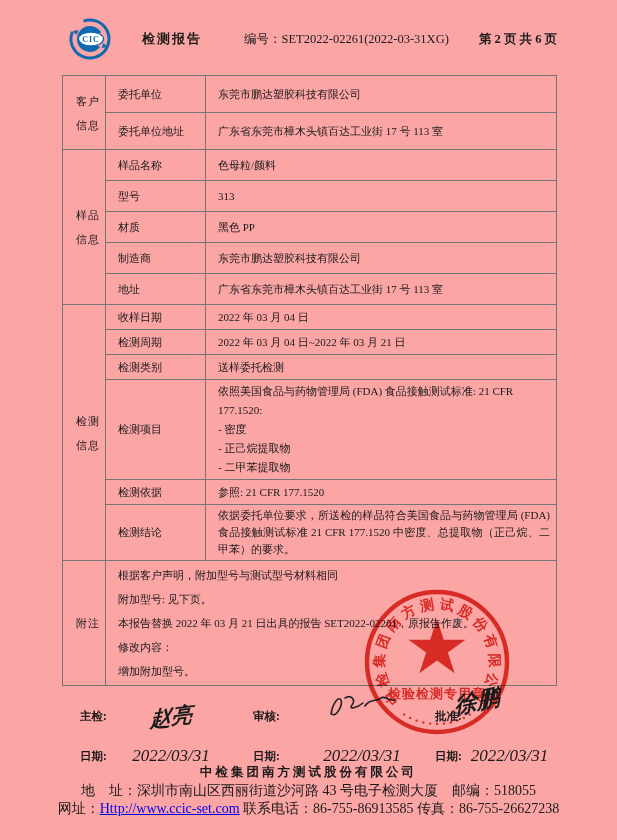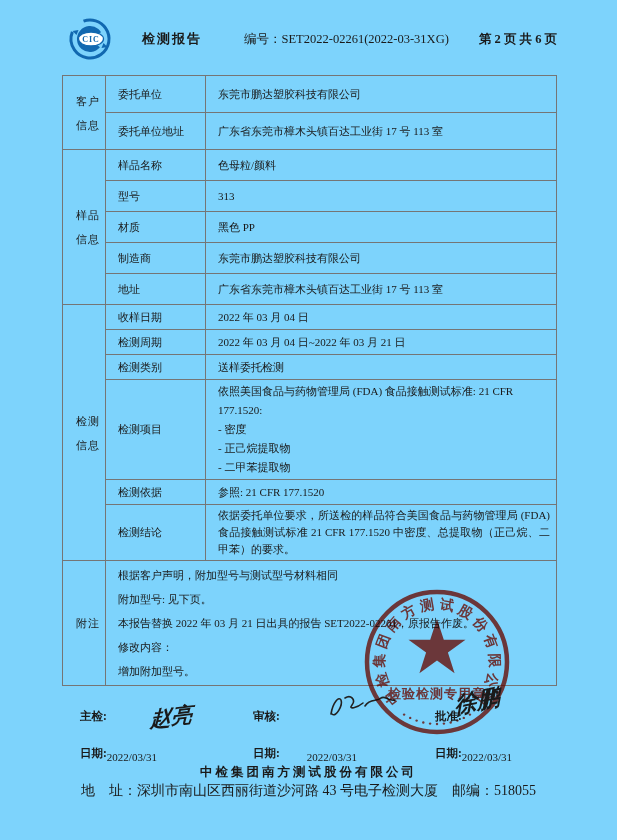--- a/index.html
+++ b/index.html
@@ -1,19 +1,19 @@
 <!DOCTYPE html>
 <html><head>
 <meta charset="utf-8">
 <style>
   * { margin:0; padding:0; box-sizing:border-box; }
   html,body { background:#e8e8e8; }
   .page {
     position:relative; width:617px; height:840px; margin:0 auto;
-    background:#7dd3fc; overflow:hidden;
+    background:#fca5a5; overflow:hidden;
     font-family:"Liberation Serif","DejaVu Serif",serif; color:#1a1a1a;
   }
 
   
   .header { position:absolute; top:14px; left:62px; width:495px; height:50px;
             display:flex; align-items:center; }
   .logo-wrap { width:56px; height:48px; flex:0 0 56px; }
   .hdr-title { font-size:13px; font-weight:bold; letter-spacing:2px; margin-left:24px; }
   .hdr-no { font-size:12.5px; font-weight:normal; margin-left:42px; white-space:nowrap; }
   .hdr-page { font-size:12.5px; font-weight:bold; margin-left:auto; white-space:nowrap; }
@@ -40,21 +40,21 @@
   .sig-col1 { flex:0 0 173px; display:flex; align-items:flex-end; }
   .sig-col2 { flex:0 0 182px; display:flex; align-items:flex-end;gap:27px; }
   .sig-col3 { flex:1; display:flex; align-items:flex-end; }
   .sig-label { font-size:11.5px; font-weight:bold; padding-left:18px; white-space:nowrap; padding-bottom:6px; }
   .sig-name { flex:1; text-align:center; font-size:21px; font-weight:bold; font-style:italic;
               transform:rotate(-7deg) skewX(-8deg); line-height:26px; }
   .sig-name-approve { position:absolute; left:392px; top:-4px; font-size:23px; font-weight:bold;
               font-style:italic; transform:rotate(-12deg) skewX(-10deg); z-index:6; }
   .scribble { flex:1; text-align:center; }
   .date-row { display:flex; margin-top:16px; }
-  .date-val { flex:1; font-size:11px; padding-bottom:4px; }
+  .date-val { flex:1; text-align:center; font-size:17px; padding-bottom:4px;font-style:italic; }
 
   
   .stamp { position:absolute; left:362px; top:585px; z-index:5; opacity:0.88;
            mix-blend-mode:multiply; }
   .stamp-ring-char { font-size:14px; font-weight:bold; fill:#d5281e;
                      font-family:"Liberation Serif","DejaVu Serif",serif; }
   .stamp-banner { font-size:13px; font-weight:bold; fill:#d5281e; letter-spacing:1px;
                   font-family:"Liberation Serif","DejaVu Serif",serif; }
 
   
@@ -240,15 +240,20 @@
           <circle cx="54.6" cy="135.6" r="1.2" fill="#d5281e"></circle>
           <circle cx="48.2" cy="132.9" r="1.2" fill="#d5281e"></circle>
           <circle cx="42.1" cy="129.6" r="1.2" fill="#d5281e"></circle>
         </g>
     </svg>
   </div>
 
   <div class="footer">
     <div class="f-company">中检集团南方测试股份有限公司</div>
     <div class="f-line">地　址：深圳市南山区西丽街道沙河路 43 号电子检测大厦　邮编：518055</div>
+    <div class="f-line">
+      <span>网址：</span><span class="f-link">Http://www.ccic-set.com</span>
+      <span>联系电话：86-755-86913585</span>
+      <span>传真：86-755-26627238</span>
+    </div>
   </div>
 
 </div>
 
 </body></html>

